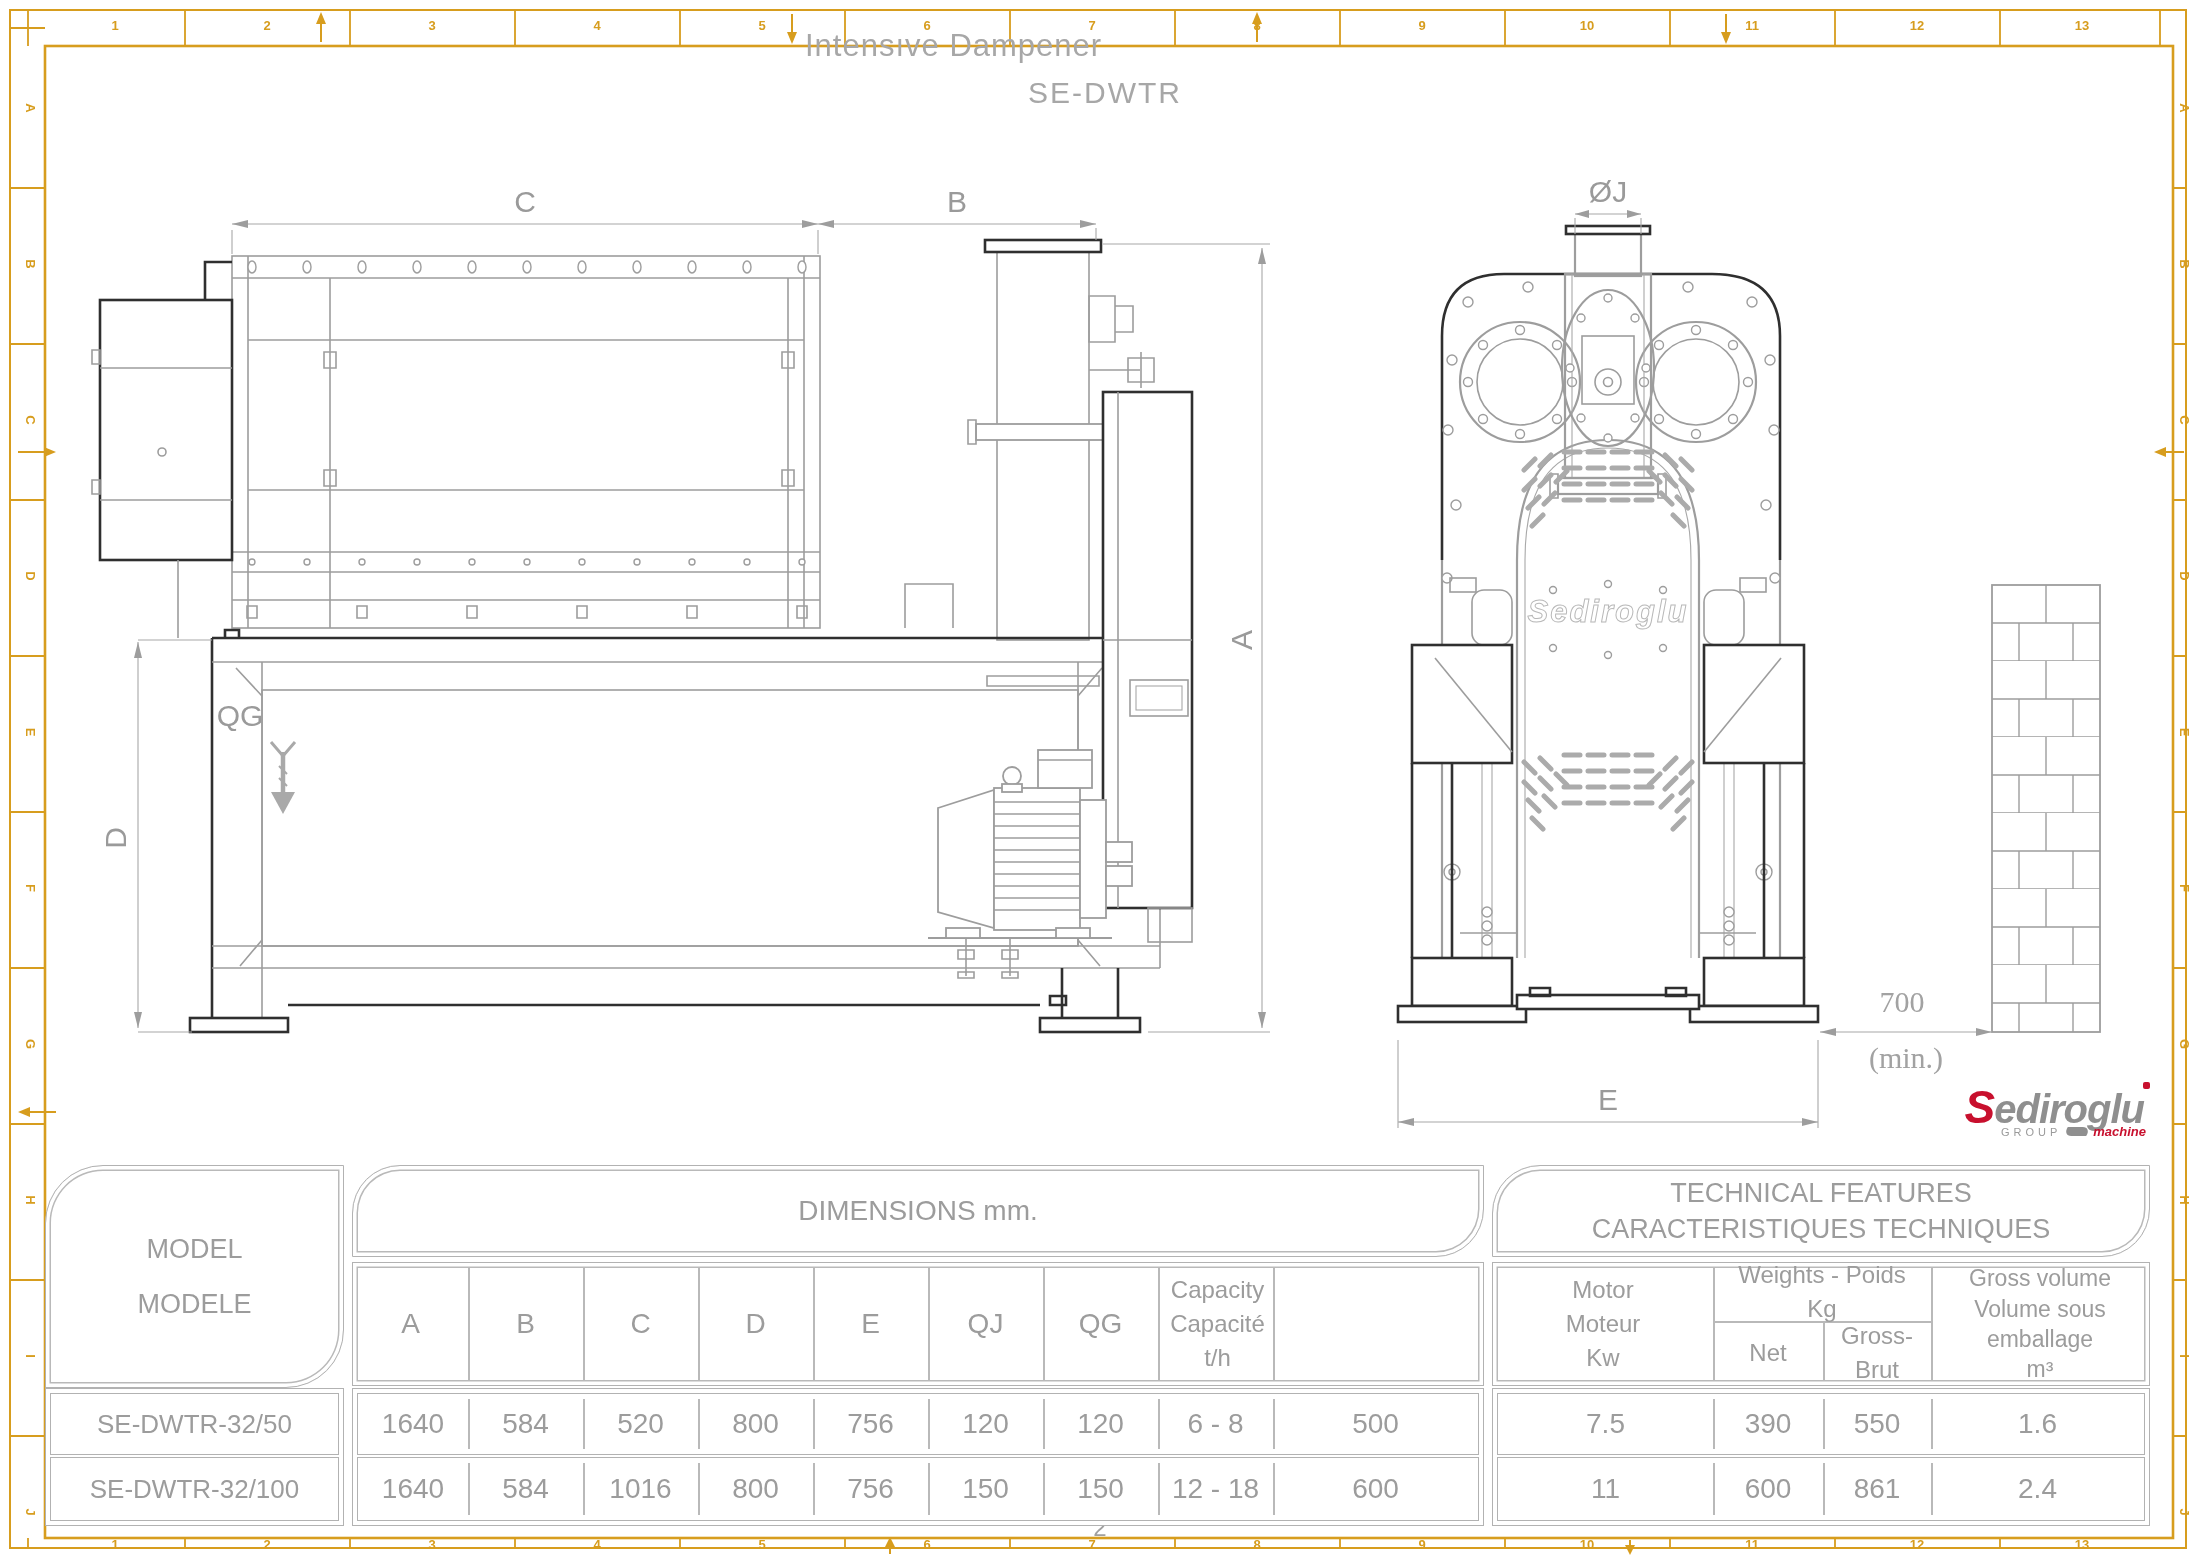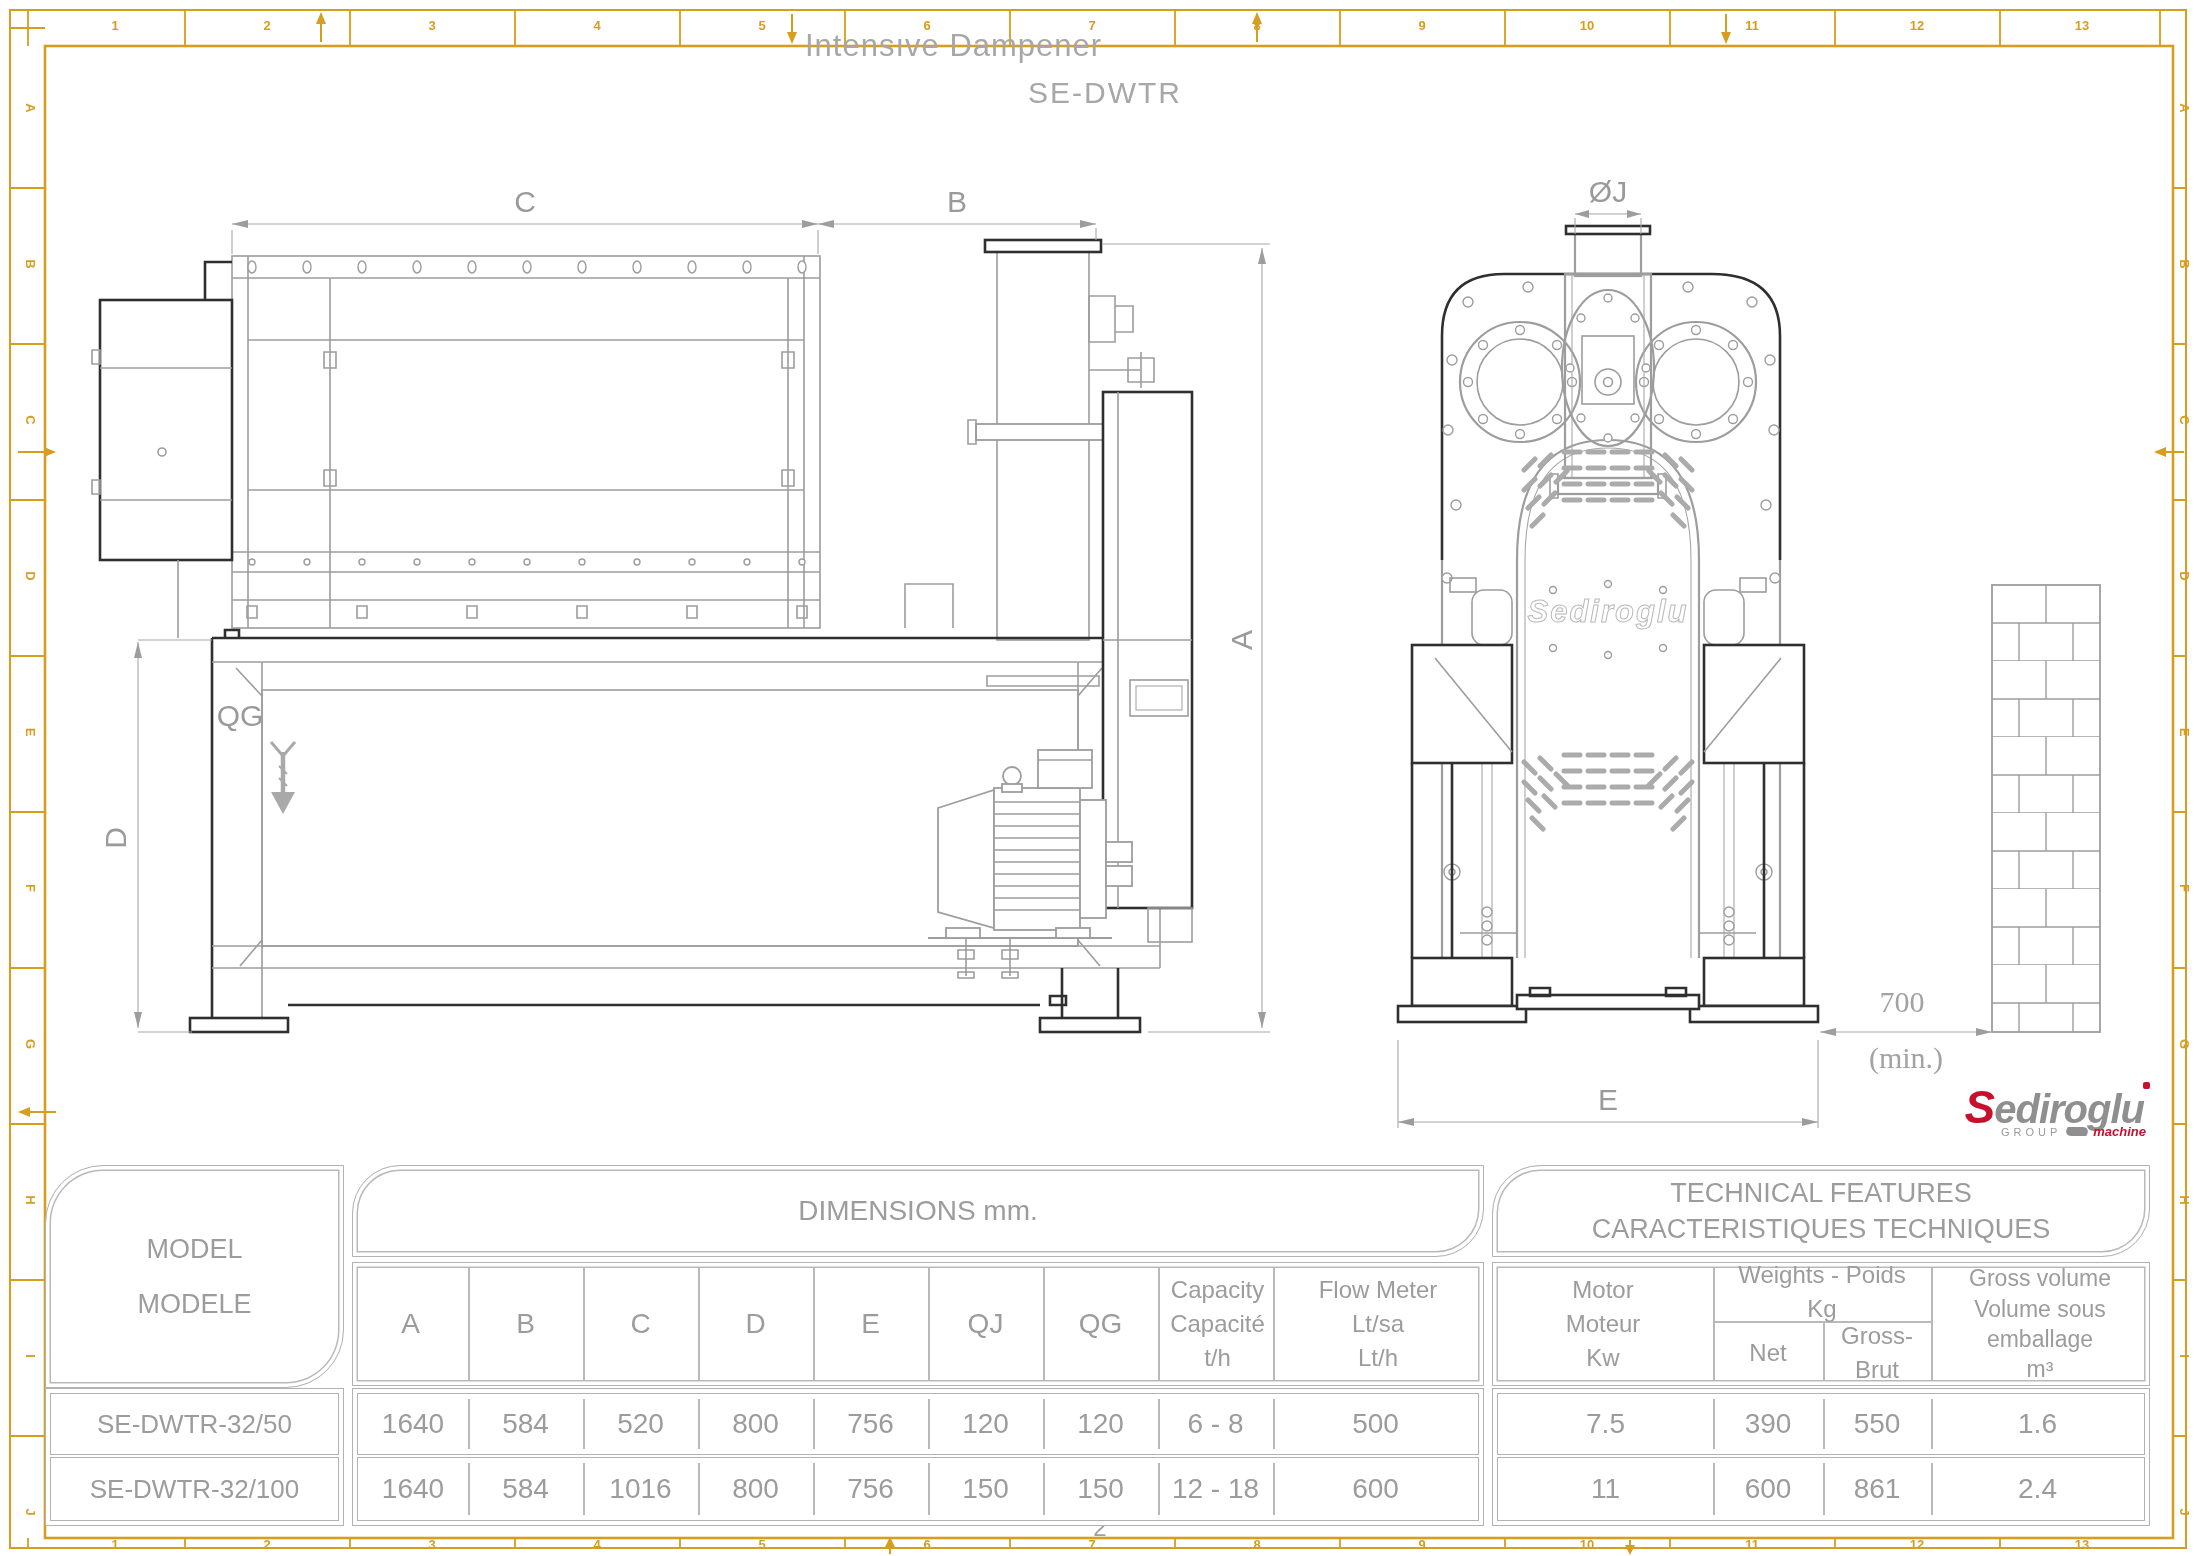--- a/index.html
+++ b/index.html
@@ -478,25 +478,20 @@
         <span>QJ</span>
       </div>
     <div class="cell fs28" style="left:690px;width:115px">
         <span>QG</span>
       </div>
     <div class="cell fs24" style="left:805px;width:119px">
       <span>Capacity</span>
         <span>Capacité</span>
         <span>t/h</span>
     </div>
-    <div class="cell fs24" style="left:920px;width:210px">
-      <span>Flow Meter</span>
-        <span>Lt/sa</span>
-        <span>Lt/h</span>
-    </div>
   </div>
 
   <div class="box" style="left:1492px;top:1262px;width:656px;height:122px">
     <div class="vsep" style="left:220px"></div>
     <div class="vsep" style="left:438px"></div>
     <div class="hsep" style="left:220px;width:218px;top:58px"></div>
     <div class="vsep" style="left:330px;top:58px;bottom:5px"></div>
     <div class="cell fs24" style="left:0;width:220px">
       <span>Motor</span>
         <span>Moteur</span>

